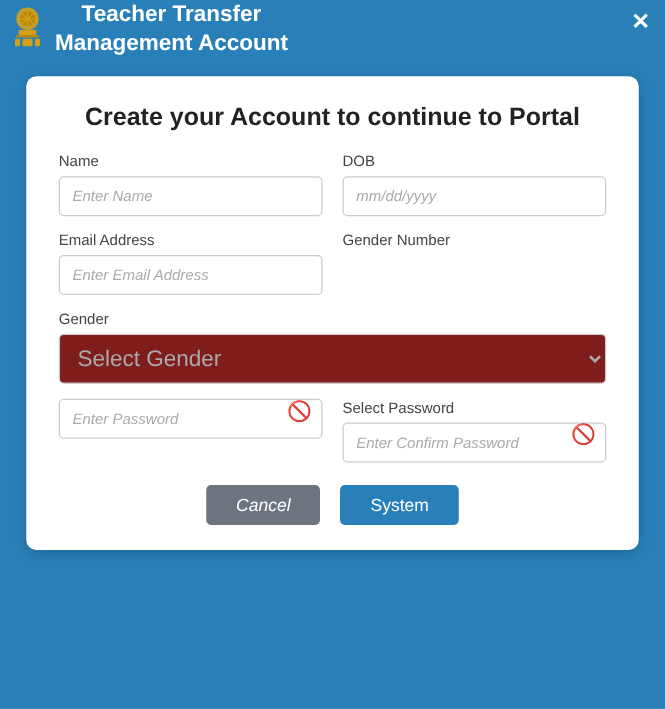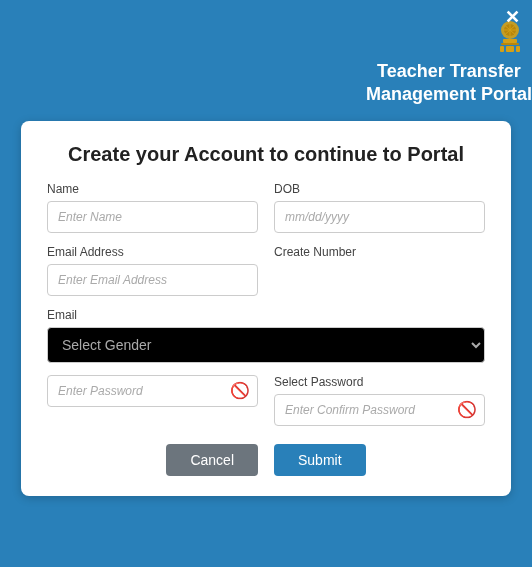--- a/index.html
+++ b/index.html
@@ -35,23 +35,22 @@
       right: 12px;
       color: white;
       font-size: 18px;
       cursor: pointer;
       font-weight: bold;
       line-height: 1;
     }
 
     .header {
       display: flex;
-      flex-direction: column;
-      align-items: flex-end;
-      padding: 16px 0 14px;
+      align-items: center;
+      padding: 0 0 14px;
       width: 100%;
     }
 
     .app-title {
       color: white;
       font-size: 18px;
       font-weight: bold;
       text-align: center;
       line-height: 1.3;
     }
@@ -106,64 +105,65 @@
       font-style: italic;
     }
 
     .field-input::placeholder {
       color: #aaa;
     }
 
     .password-wrapper {
       position: relative;
       display: flex;
-      align-items: center;
+      align-items: flex-start;
     }
 
     .password-wrapper .field-input {
       padding-right: 34px;
     }
 
     .eye-icon {
       position: absolute;
       right: 8px;
       cursor: pointer;
       color: #888;
       font-size: 16px;
       user-select: none;
     }
 
     .select-input {
       border: 1px solid #ccc;
       border-radius: 4px;
       padding: 8px 10px;
-      font-size: 14px;
+      font-size: 18px;
       color: #aaa;
       outline: none;
       width: 100%;
       appearance: auto;
-      background: #000000;
+      background: #7f1d1d;
     }
 
     .button-row {
       display: flex;
       justify-content: center;
       gap: 16px;
       margin-top: 18px;
     }
 
     .btn-cancel {
       background: #6c757d;
       color: white;
       border: none;
       border-radius: 4px;
       padding: 8px 24px;
       font-size: 14px;
       cursor: pointer;
       font-weight: 500;
+      font-style: italic;
     }
 
     .btn-submit {
       background: #2980b9;
       color: white;
       border: none;
       border-radius: 4px;
       padding: 8px 24px;
       font-size: 14px;
       cursor: pointer;
@@ -202,21 +202,21 @@
       <rect x="15" y="23" width="14" height="4" rx="1" fill="#d4a017"></rect>
       <rect x="13" y="27" width="18" height="2" rx="1" fill="#b8860b"></rect>
 
       <rect x="12" y="30" width="4" height="6" rx="1" fill="#d4a017"></rect>
       <rect x="28" y="30" width="4" height="6" rx="1" fill="#d4a017"></rect>
       <rect x="18" y="30" width="8" height="6" rx="1" fill="#d4a017"></rect>
     </svg>
 
     <div class="app-title">
       <span>Teacher Transfer</span><br>
-      <span>Management Portal</span>
+      <span>Management Account</span>
     </div>
   </div>
 
   <div class="modal-card">
     <div class="card-title">Create your Account to continue to Portal</div>
 
     <div class="form-grid">
 
       <div class="form-field">
         <label class="field-label">Name</label>
@@ -227,25 +227,25 @@
         <label class="field-label">DOB</label>
         <input type="text" class="field-input" placeholder="mm/dd/yyyy" style="">
       </div>
 
       <div class="form-field">
         <label class="field-label">Email Address</label>
         <input type="email" class="field-input" placeholder="Enter Email Address" style="">
       </div>
 
       <div class="form-field">
-        <label class="field-label">Create Number</label>
+        <label class="field-label">Gender Number</label>
       </div>
 
       <div class="form-field full-width">
-        <label class="field-label">Email</label>
+        <label class="field-label">Gender</label>
         <select class="select-input">
           <option value="">Select Gender</option>
           <option value="male">Male</option>
           <option value="female">Female</option>
           <option value="other">Other</option>
         </select>
       </div>
 
       <div class="form-field">
         <div class="password-wrapper">
@@ -259,17 +259,17 @@
         <div class="password-wrapper">
           <input type="password" class="field-input" placeholder="Enter Confirm Password" style="">
           <span class="eye-icon">🚫</span>
         </div>
       </div>
 
     </div>
 
     <div class="button-row">
       <button class="btn-cancel">Cancel</button>
-      <button class="btn-submit">Submit</button>
+      <button class="btn-submit">System</button>
     </div>
 
   </div>
 </div>
 
 </body></html>

